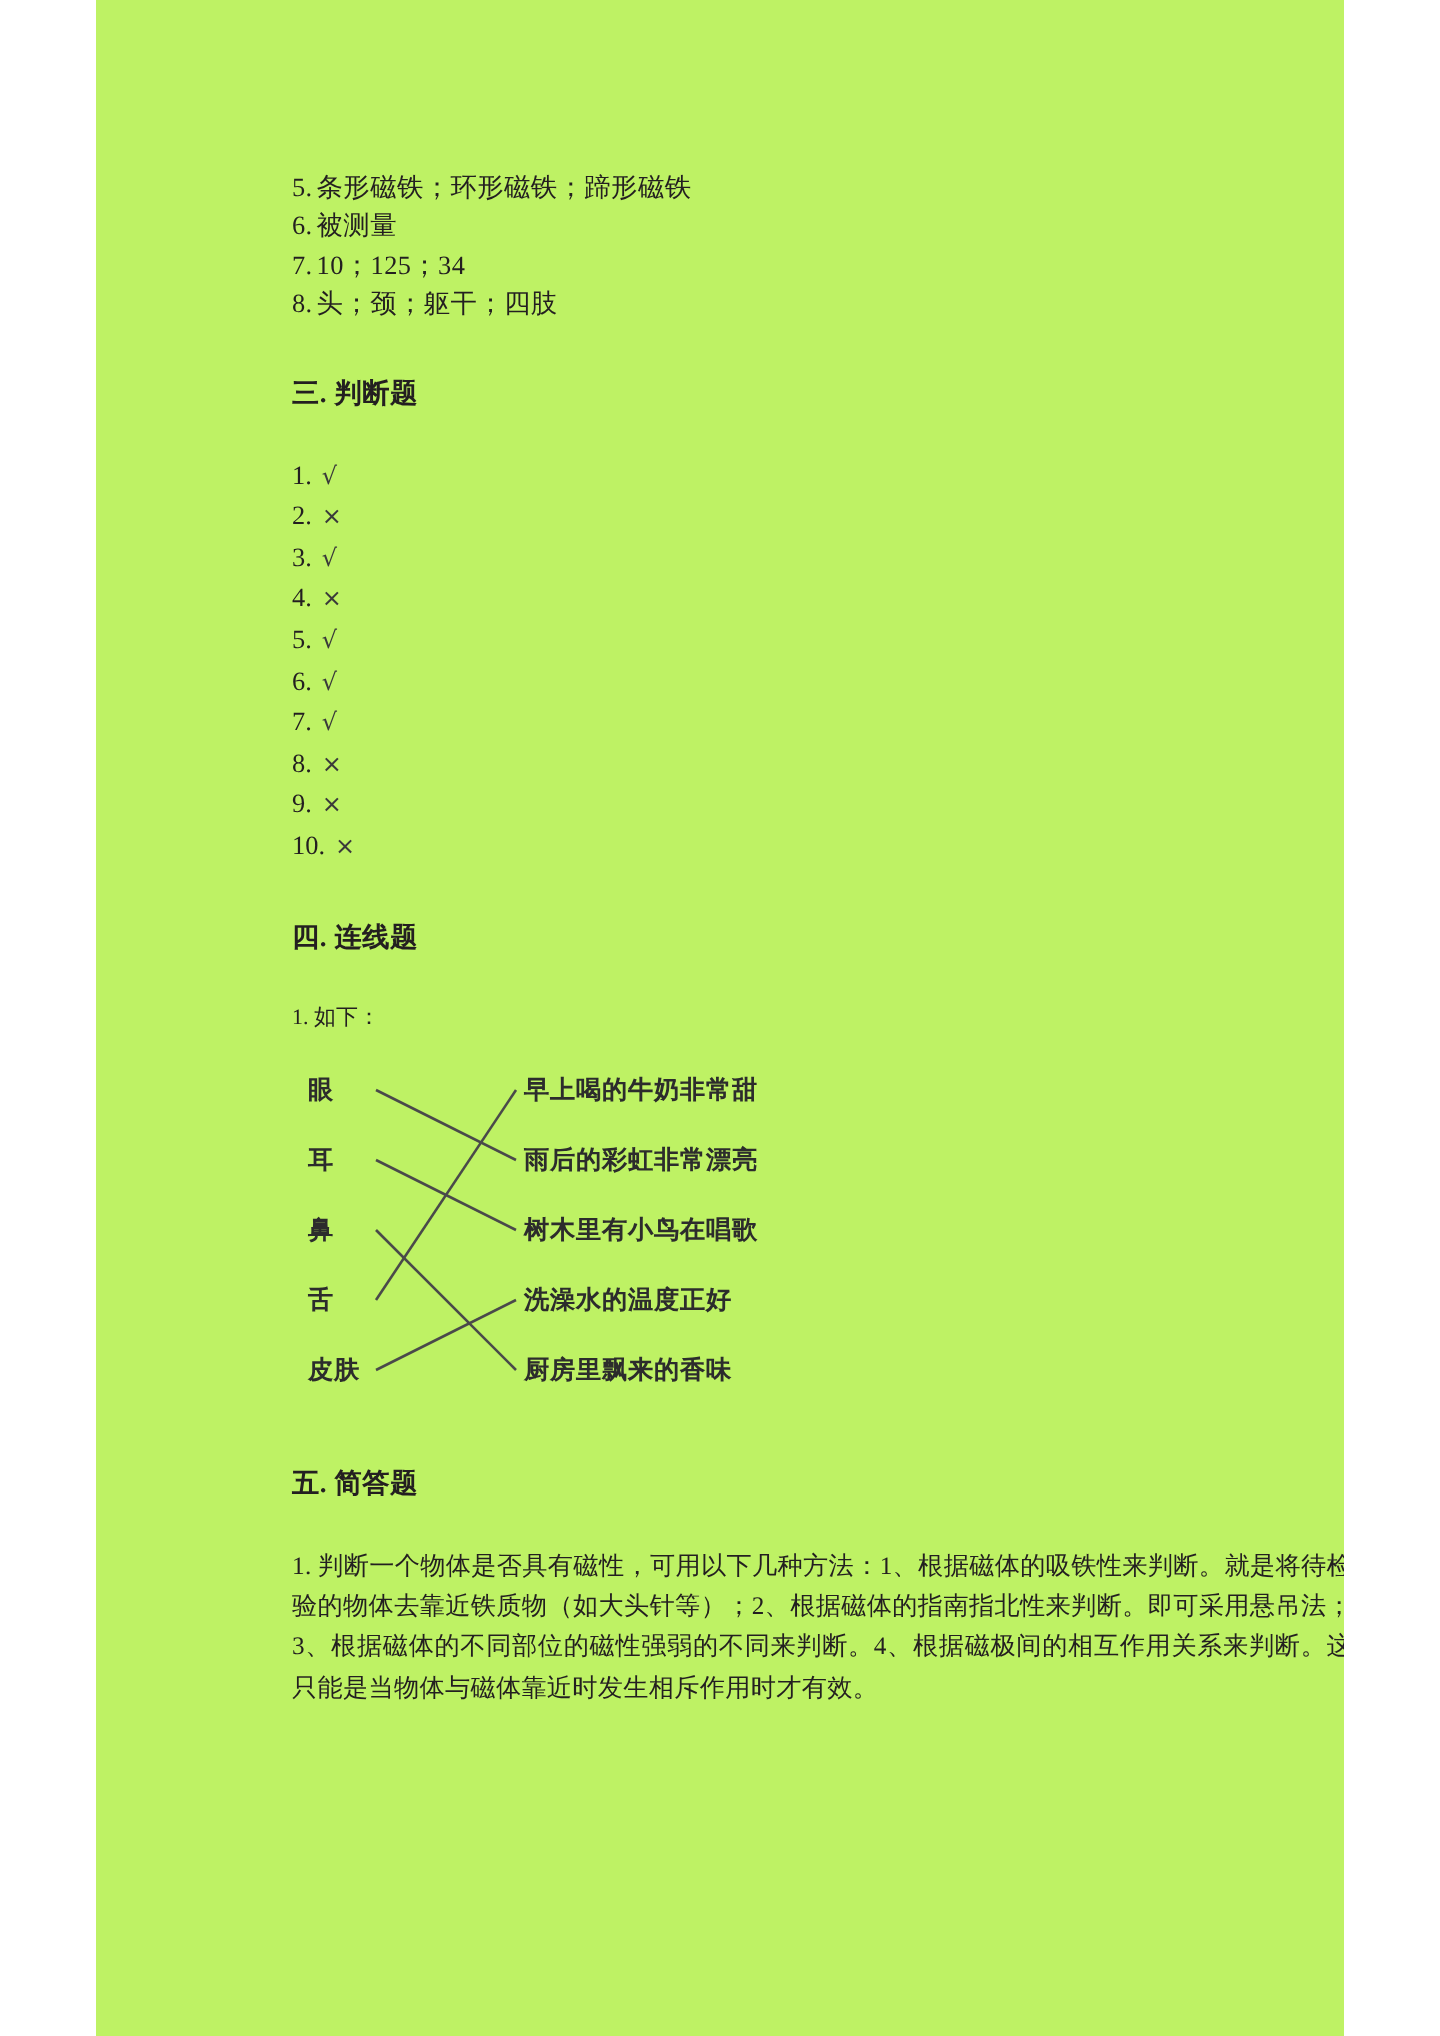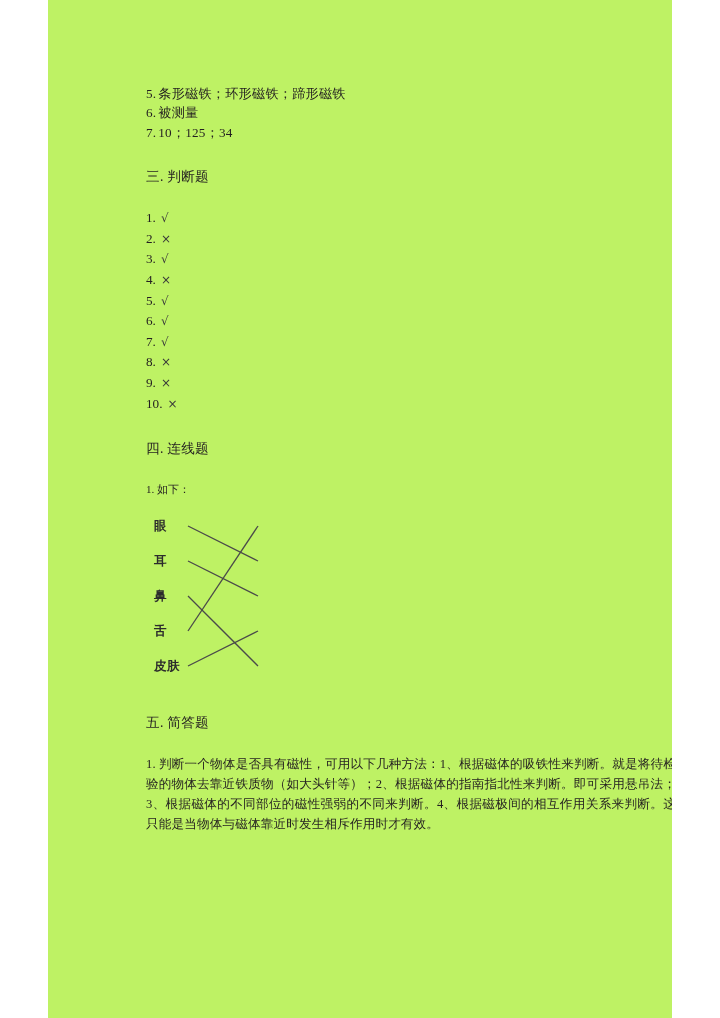--- a/index.html
+++ b/index.html
@@ -37,21 +37,21 @@
     letter-spacing: 0.2px;
   }
   .ans-line .num {
     display: inline-block;
     margin-right: 2px;
   }
 
   
   .sec-heading {
     font-size: 13.6px;
-    font-weight: normal;
+    font-weight: bold;
     line-height: 18px;
     letter-spacing: 0.3px;
   }
   .sp-before-heading { height: 26px; }
   .sp-after-heading  { height: 22px; }
 
   
   .judge-line {
     font-size: 13.2px;
     line-height: 19.6px;
@@ -125,20 +125,23 @@
 
     <div class="ans-list">
       <div class="ans-line">
         <span class="num">5.</span><span>条形磁铁；环形磁铁；蹄形磁铁</span>
       </div>
       <div class="ans-line">
         <span class="num">6.</span><span>被测量</span>
       </div>
       <div class="ans-line">
         <span class="num">7.</span><span>10；125；34</span>
+      </div>
+      <div class="ans-line">
+        <span class="num">8.</span><span>头；颈；躯干；四肢</span>
       </div>
     </div>
 
     <div class="sp-before-heading"></div>
     <div class="sec-heading">三. 判断题</div>
     <div class="sp-after-heading"></div>
 
     <div class="ans-list">
       <div class="judge-line">
         <span class="num">1.</span><span class="mark">√</span>
@@ -190,20 +193,27 @@
       </svg>
 
       <div class="match-left">
         <div class="m-item r0">眼</div>
         <div class="m-item r1">耳</div>
         <div class="m-item r2">鼻</div>
         <div class="m-item r3">舌</div>
         <div class="m-item r4">皮肤</div>
       </div>
 
+      <div class="match-right">
+        <div class="m-item r0">早上喝的牛奶非常甜</div>
+        <div class="m-item r1">雨后的彩虹非常漂亮</div>
+        <div class="m-item r2">树木里有小鸟在唱歌</div>
+        <div class="m-item r3">洗澡水的温度正好</div>
+        <div class="m-item r4">厨房里飘来的香味</div>
+      </div>
     </div>
 
     <div class="sp-before-heading" style="height:34px;"></div>
     <div class="sec-heading">五. 简答题</div>
     <div class="sp-after-heading"></div>
 
     <div class="essay">
       <p>1. 判断一个物体是否具有磁性，可用以下几种方法：1、根据磁体的吸铁性来判断。就是将待检验的物体去靠近铁质物（如大头针等）；2、根据磁体的指南指北性来判断。即可采用悬吊法；3、根据磁体的不同部位的磁性强弱的不同来判断。4、根据磁极间的相互作用关系来判断。这只能是当物体与磁体靠近时发生相斥作用时才有效。</p>
     </div>
 

